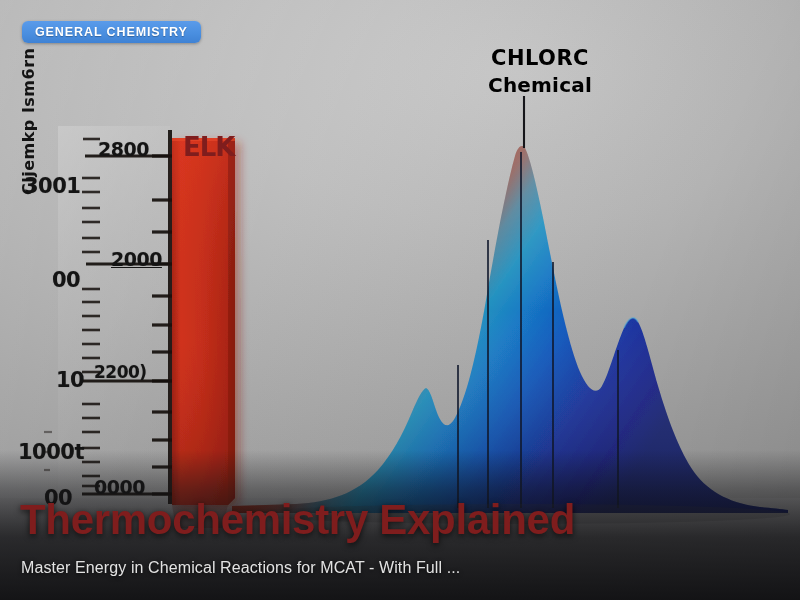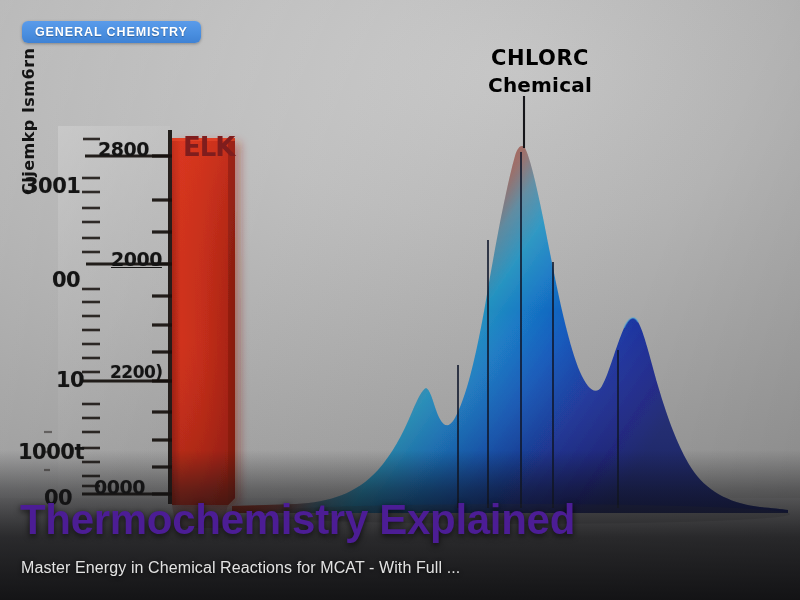--- a/index.html
+++ b/index.html
@@ -72,21 +72,21 @@
   .axis-label {
     position: absolute;
     color: #141414;
     font-family: "DejaVu Sans", sans-serif;
     font-weight: bold;
     white-space: nowrap;
     text-shadow: 0 0 1px rgba(0,0,0,0.25);
   }
   .ax-big   { font-size: 21px; letter-spacing: -0.5px; }
   .ax-mid   { font-size: 19px; letter-spacing: -0.5px; }
-  .ax-small { font-size: 17px; letter-spacing: -0.5px; margin-left: 16px; }
+  .ax-small { font-size: 17px; letter-spacing: -0.5px; }
 
   .axis-title {
     position: absolute;
     color: #141414;
     font-family: "DejaVu Sans", sans-serif;
     font-weight: bold;
     font-size: 16px;
     letter-spacing: 0.5px;
     white-space: nowrap;
     transform-origin: left bottom;
@@ -124,21 +124,21 @@
   .scrim {
     position: absolute;
     left: 0; right: 0; bottom: 0;
     height: 150px;
     background: linear-gradient(180deg, rgba(20,20,22,0.0) 0%, rgba(20,20,22,0.42) 26%, rgba(16,16,18,0.78) 58%, rgba(12,12,14,0.93) 100%);
   }
   .title {
     position: absolute;
     left: 20px;
     bottom: 56px;
-    color: #4c1d95;
+    color: #7f1d1d;
     font-size: 42px;
     font-weight: bold;
     letter-spacing: -0.3px;
     text-shadow: 0 2px 6px rgba(0,0,0,0.75);
   }
   .subtitle {
     position: absolute;
     left: 21px;
     bottom: 23px;
     color: #e2e2e2;

